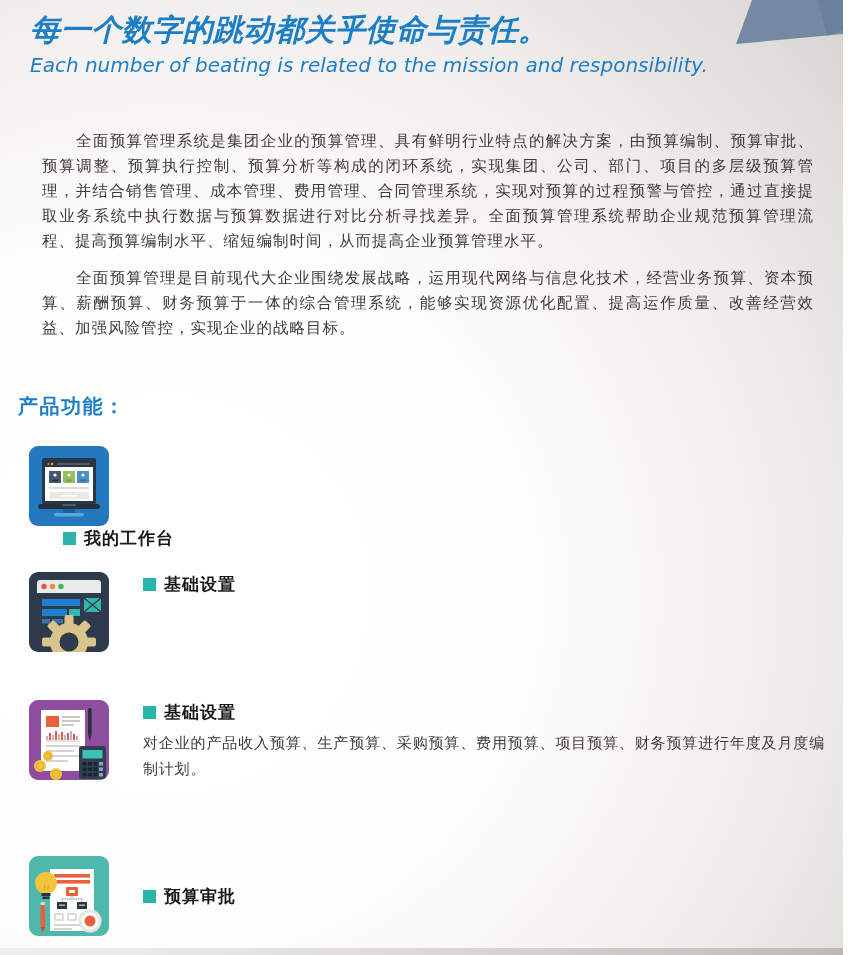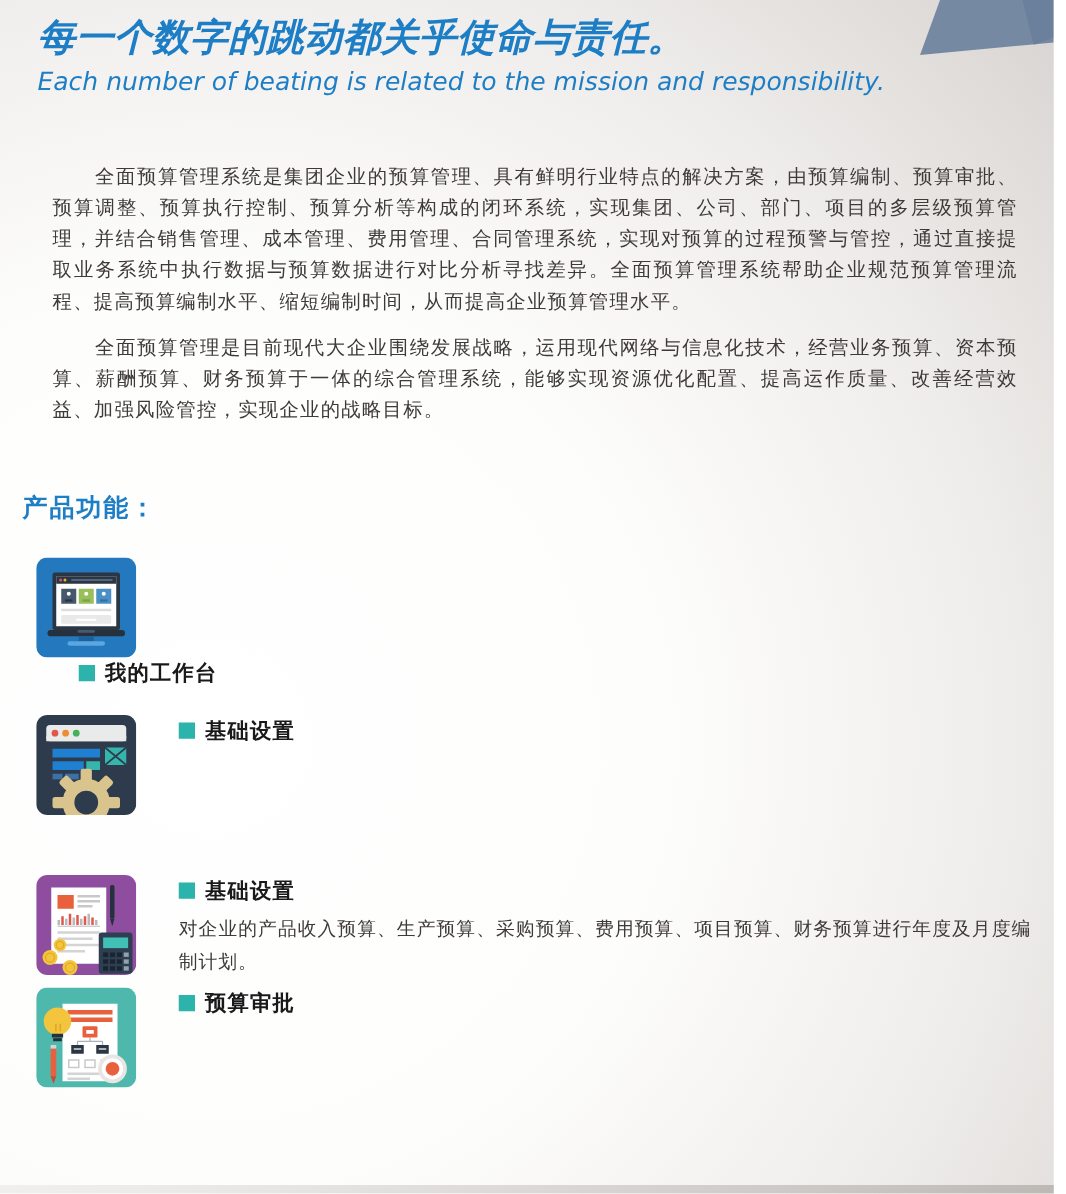--- a/index.html
+++ b/index.html
@@ -36,21 +36,21 @@
   .feature .icon-wrap{flex:0 0 80px;width:80px;height:80px;}
   .feature .icon-wrap svg{display:block;}
   .feature .text{margin-left:34px;padding-top:1px;width:682px;}
   .feature-title-row{display:flex;align-items:center;}
   .bullet{width:13px;height:13px;background:#2cb3ab;margin-right:8px;flex:0 0 13px;}
   .feature-title{font-size:17px;font-weight:bold;color:#191919;letter-spacing:1px;}
   .feature-desc{
     margin-top:6px;font-size:15px;line-height:26px;color:#3e3a37;
     text-align:justify;letter-spacing:0.8px;
   }
-  .f1{top:446px;flex-direction:column;} .f2{top:572px;} .f3{top:700px;} .f4{top:790px;}
+  .f1{top:446px;flex-direction:column;} .f2{top:572px;} .f3{top:700px;} .f4{top:856px;align-items:center;}
   .bottom-strip{
     position:absolute;left:0;bottom:0;width:853px;height:7px;
     background:linear-gradient(to right, rgba(190,184,180,0.18), rgba(158,151,146,0.55));
   }
 </style>
 </head>
 <body>
 
 <div class="page">
 

